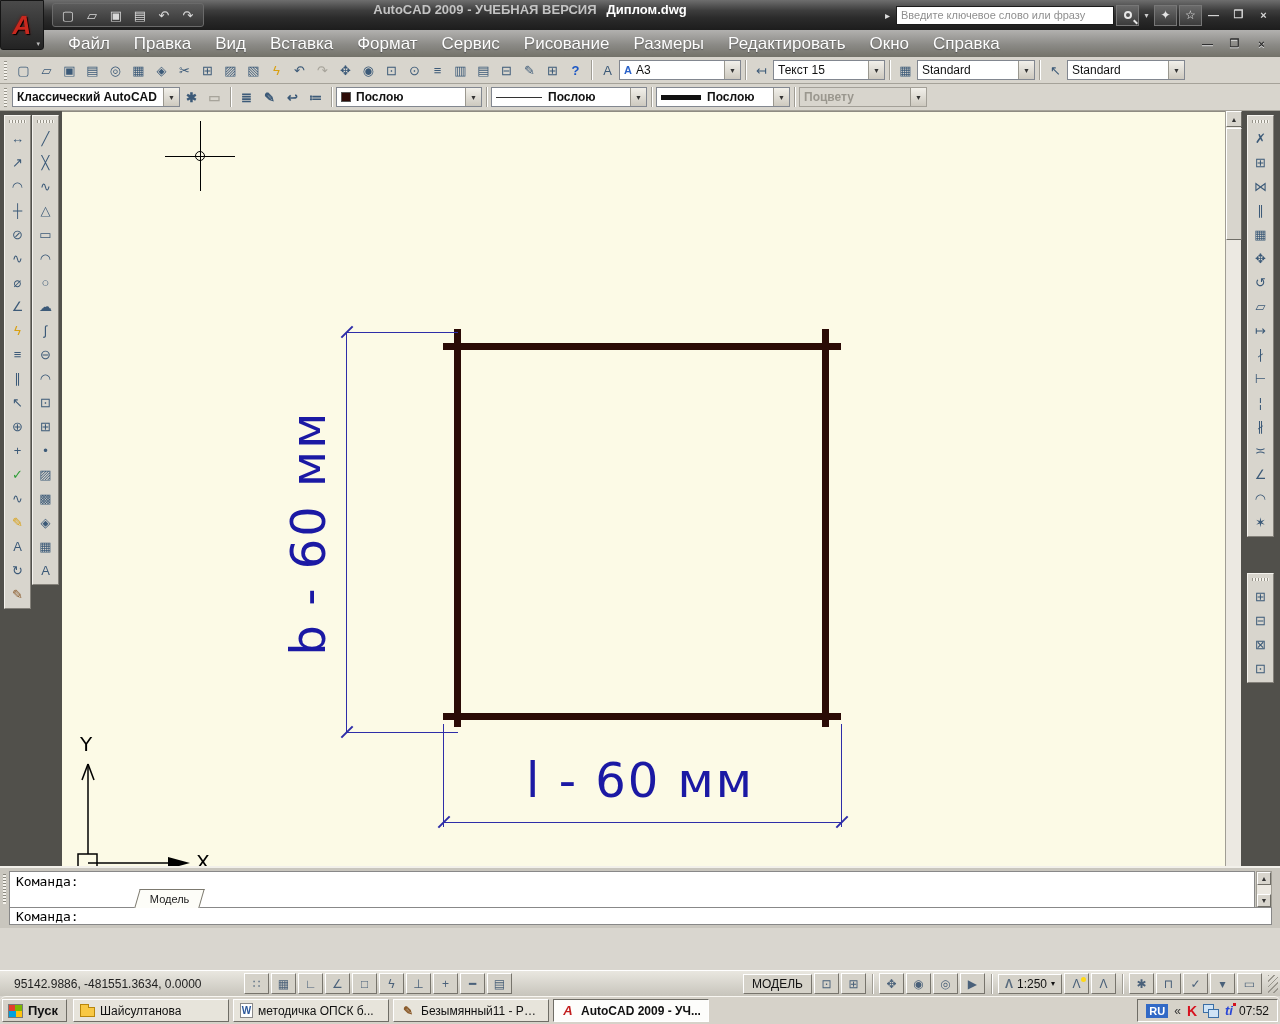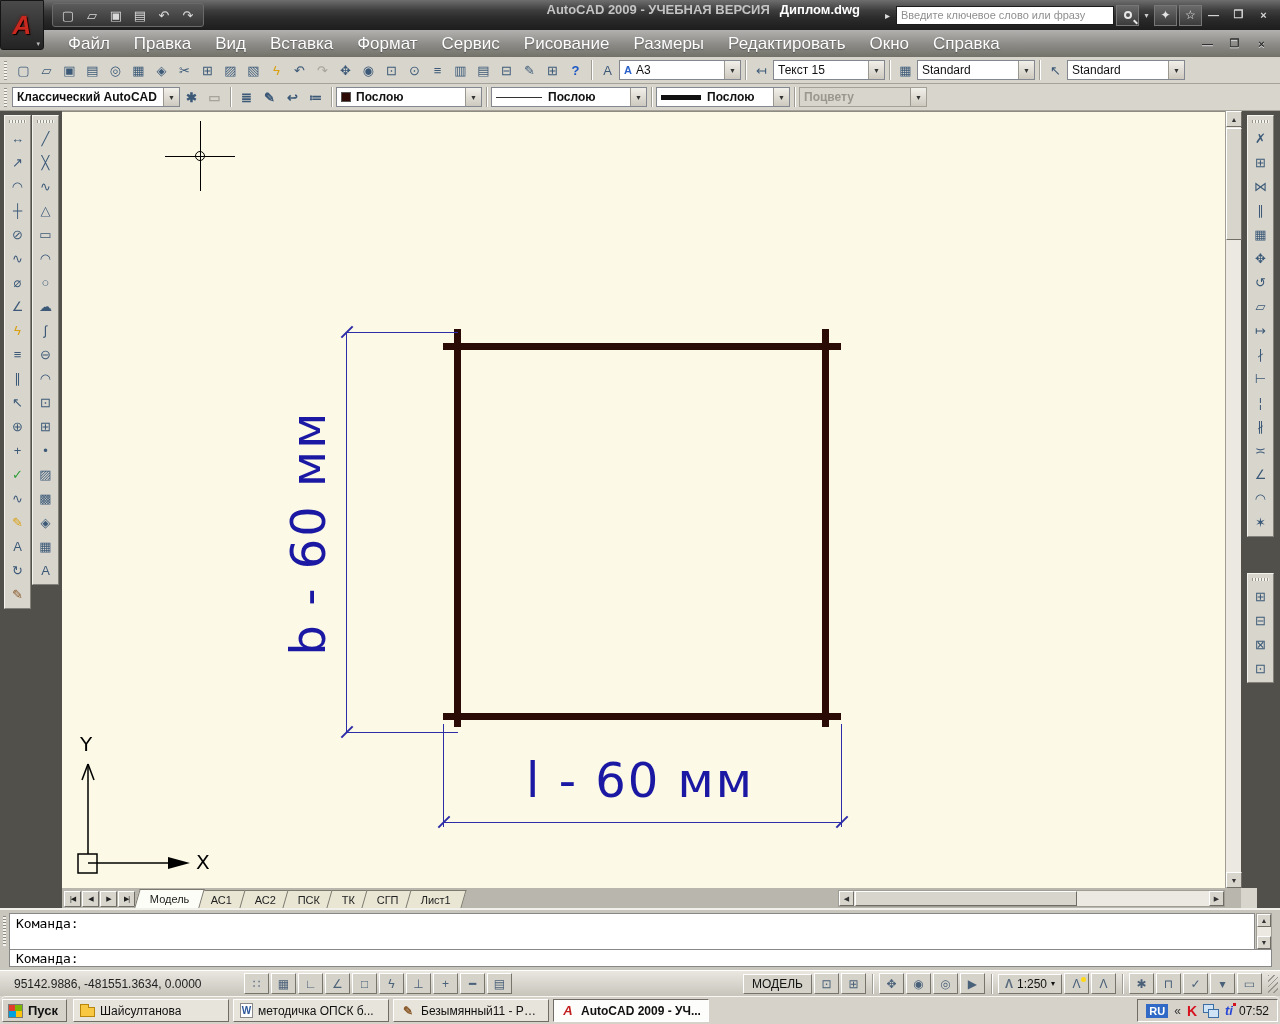--- a/index.html
+++ b/index.html
@@ -10,21 +10,21 @@
     background:linear-gradient(#6e6e6e,#3d3d3d 35%,#2b2b2b 60%,#1d1d1d); }
   .acad-logo { position:absolute; left:0; top:0; width:44px; height:50px; z-index:20;
     background:linear-gradient(#4a4a4a,#232323); border:1px solid #151515; border-radius:0 0 3px 3px;
     display:flex; align-items:center; justify-content:center; }
   .acad-logo .a { color:#c8281e; font-size:26px; font-weight:bold;
     text-shadow:1px 1px 1px #000, 0 0 3px #7c0d08; font-style:italic; }
   .acad-logo .dd { position:absolute; right:3px; bottom:1px; font-size:7px; color:#bbb; }
   .qat { position:absolute; left:52px; top:3px; height:24px; padding:0 6px; display:flex; align-items:center; gap:6px;
     background:linear-gradient(#5b5b5b,#353535); border:1px solid #6a6a6a; border-radius:3px; }
   .qbtn { color:#d9d9d9; font-size:13px; width:18px; text-align:center; cursor:default; }
-  .title { position:absolute; left:200px; right:420px; top:0; height:18px; display:flex; align-items:center; justify-content:flex-end; gap:10px; white-space:nowrap; }
+  .title { position:absolute; left:200px; right:420px; top:0; height:18px; display:flex; align-items:center; justify-content:center; gap:10px; white-space:nowrap; }
   .title .t1 { color:#c4c4c4; font-size:13px; font-weight:bold; }
   .title .t2 { color:#ffffff; font-size:13px; font-weight:bold; }
   .infocenter { position:absolute; right:78px; top:4px; height:22px; display:flex; align-items:center; gap:2px; }
   .ic-arrow { color:#ddd; font-size:10px; margin-right:4px; }
   .ic-input { width:218px; height:19px; border:1px solid #1c1c1c; font-size:11px; padding:0 4px; color:#333; background:#fff; }
   .ic-input::placeholder { color:#8f8f8f; }
   .ic-btn { width:23px; height:21px; background:linear-gradient(#6a6a6a,#3b3b3b); border:1px solid #777;
     display:flex; align-items:center; justify-content:center; color:#e5e5e5; font-size:12px; }
   .ic-dd { width:11px; height:21px; display:flex; align-items:center; justify-content:center; color:#ccc; font-size:8px; }
   .mag { width:8px; height:8px; border:2px solid #e8e8e8; border-radius:50%; position:relative; }
@@ -103,21 +103,21 @@
   .tnav { display:flex; gap:1px; margin:0 2px 1px 2px; }
   .tnb { width:17px; height:16px; background:#d8d5cd; border:1px solid; border-color:#fff #6f6d66 #6f6d66 #fff; font-size:7px; display:flex; align-items:center; justify-content:center; color:#222; letter-spacing:-1px; }
   .tab { position:relative; height:18px; padding:0 12px; font-size:11px; color:#222; display:flex; align-items:center; background:#e9e6d4; border:1px solid #7c796f; border-bottom:none; transform:skewX(-16deg); margin-right:-4px; }
   .tab > span { transform:skewX(16deg); }
   .tab.active { background:#fdfdf8; z-index:5; font-weight:normal; height:19px; }
   .hsb { position:absolute; right:16px; bottom:1px; left:776px; height:17px; background:#ece9e2; border:1px solid #a09d94; }
   .hthumb { position:absolute; left:16px; top:0; width:222px; height:15px; background:#d8d5cd; border:1px solid; border-color:#fff #6f6d66 #6f6d66 #fff; }
   .corner { position:absolute; right:-16px; bottom:0; width:16px; height:20px; background:#d8d5cd; }
 
   
-  .cmdwin { position:absolute; left:0; top:908px; width:1280px; height:62px; background:#c9c6be; border-top:2px solid #f2f0ea; }
+  .cmdwin { position:absolute; left:0; top:866px; width:1280px; height:62px; background:#c9c6be; border-top:2px solid #f2f0ea; }
   .cmdgrip { position:absolute; left:3px; top:6px; width:3px; height:30px; background:repeating-linear-gradient(to bottom,#8a887f 0 1px,#f4f2ec 1px 3px); }
   .cmdhist { position:absolute; left:9px; top:3px; right:25px; height:37px; background:#fff; border:1px solid #888; padding:1px 6px;
     font-family:"DejaVu Sans Mono", monospace; font-size:13px; color:#000; }
   .cmdhist div { line-height:17px; white-space:pre; }
   .cmdsb { position:absolute; right:8px; top:3px; width:16px; height:37px; background:#ece9e2; border:1px solid #a09d94; }
   .cmdsb .sbtn { width:14px; height:13px; }
   .cmdprompt { position:absolute; left:9px; right:8px; bottom:3px; height:18px; background:#fff; border:1px solid #888;
     font-family:"DejaVu Sans Mono", monospace; font-size:13px; color:#000; padding:0 6px; line-height:17px; }
 
   

